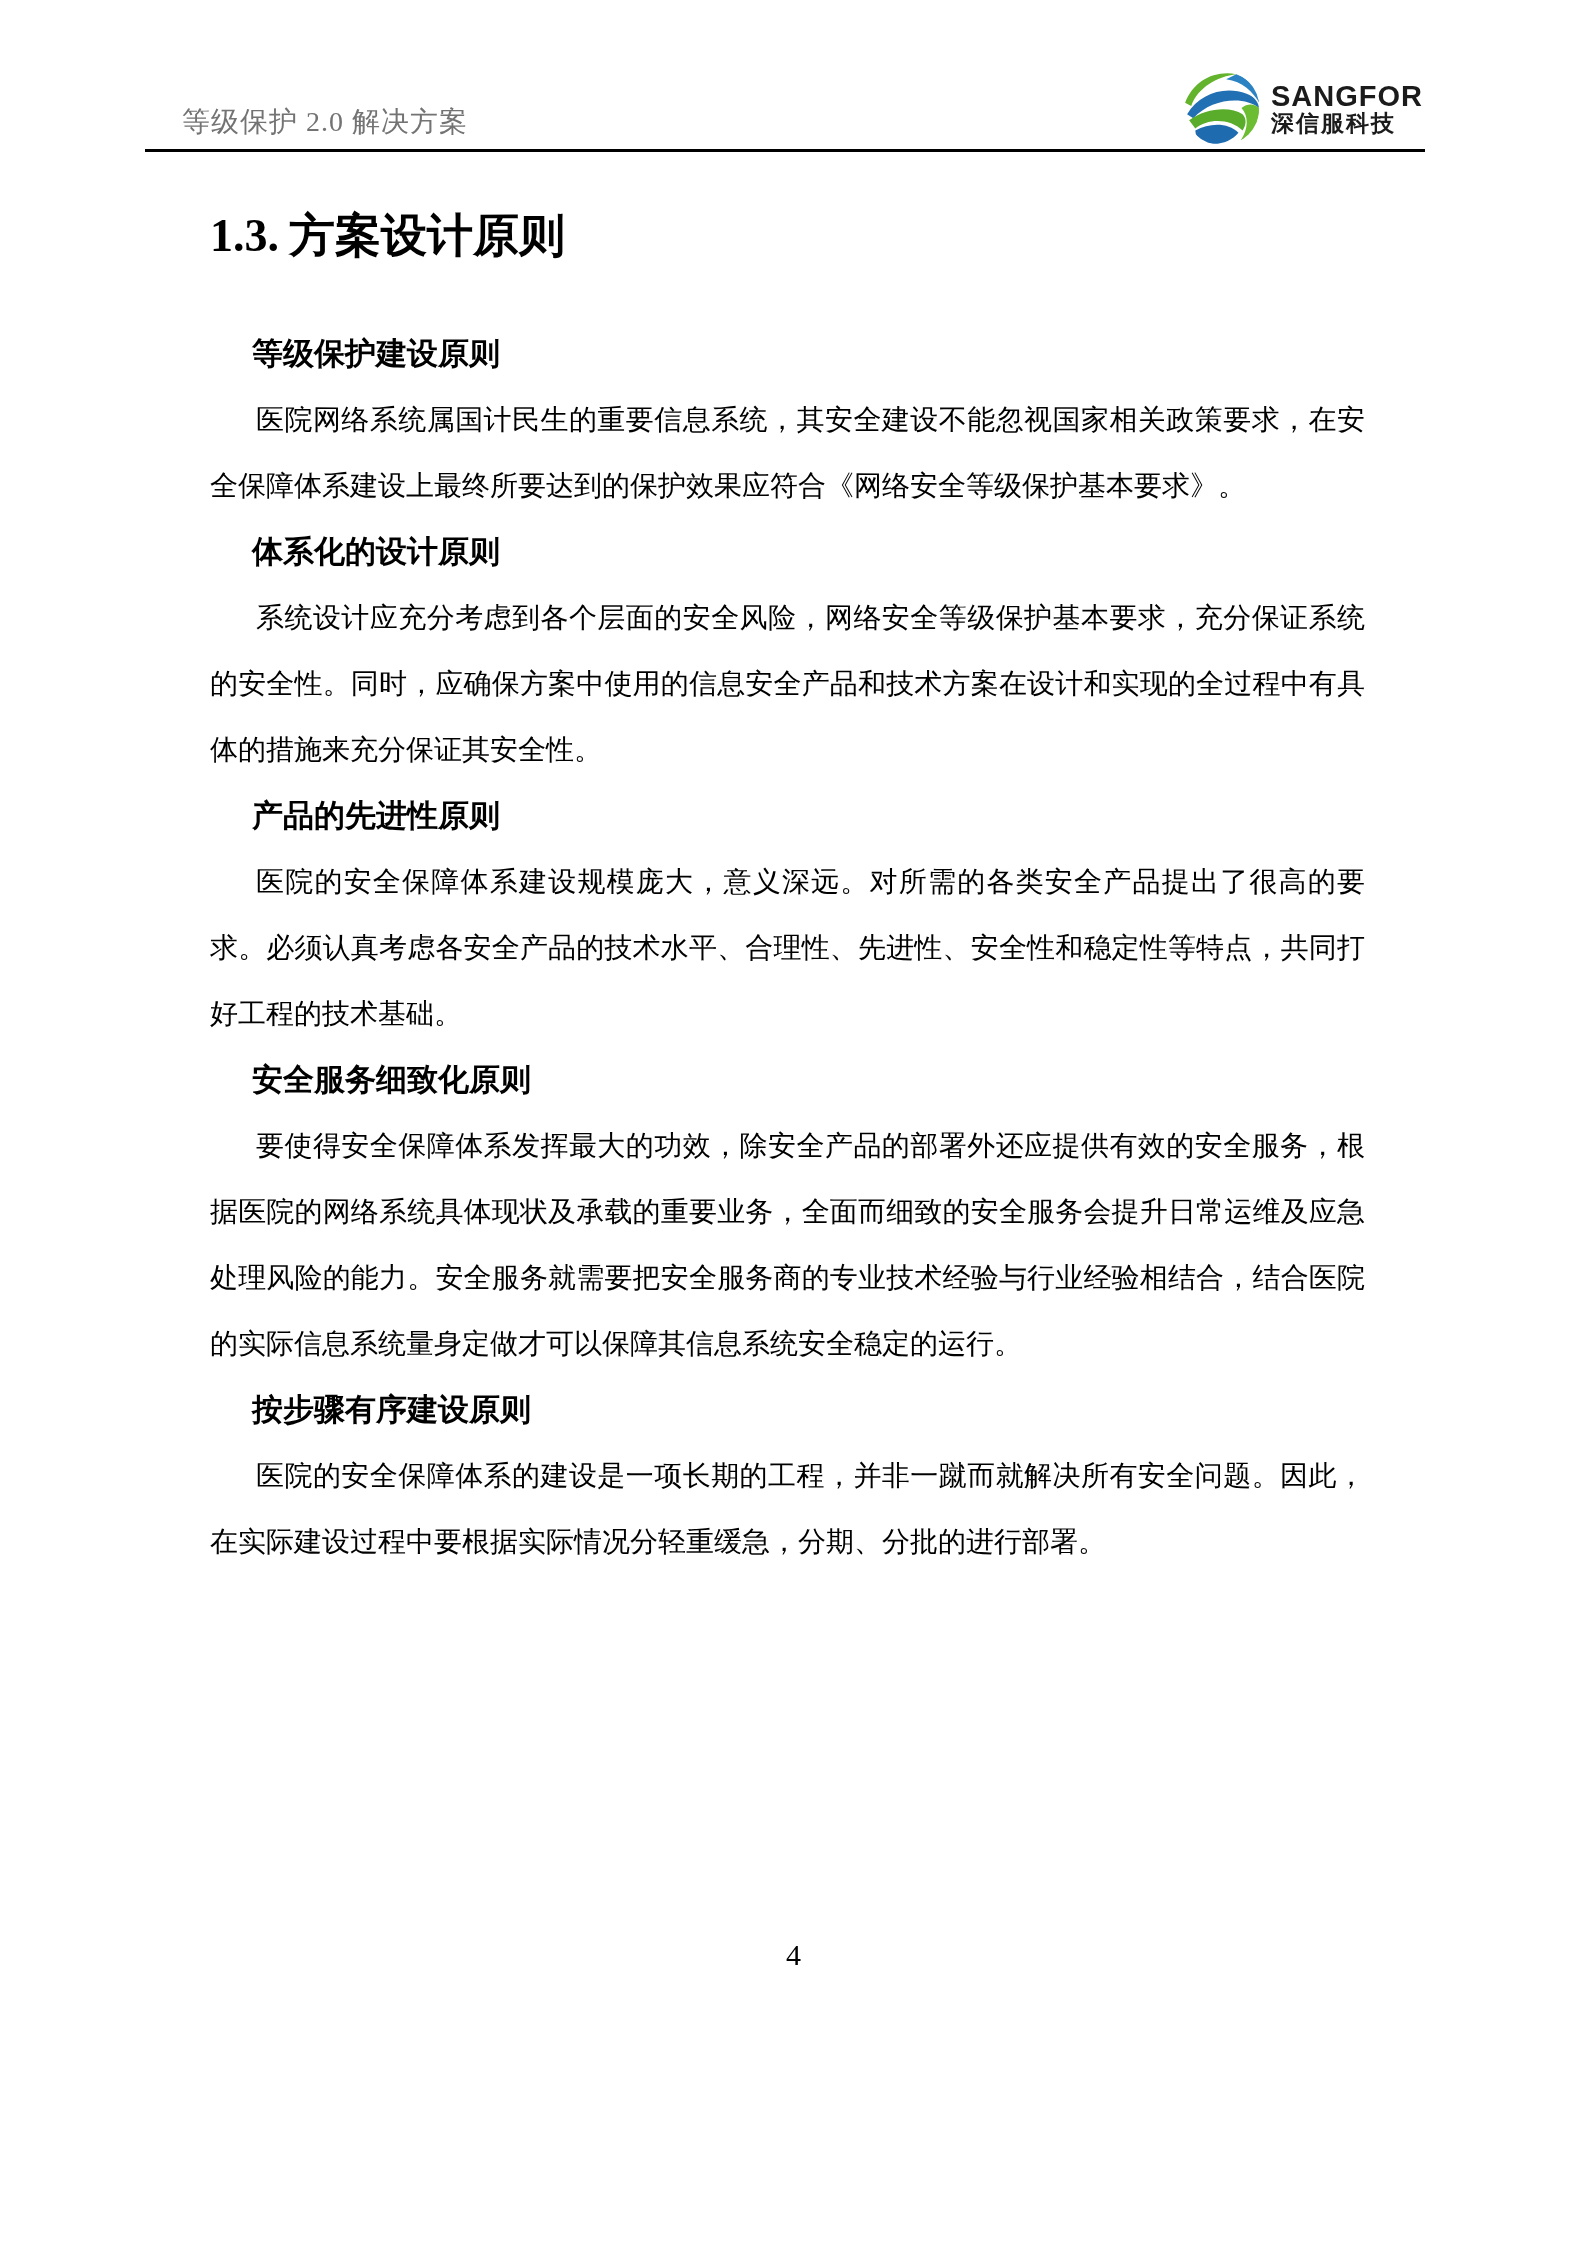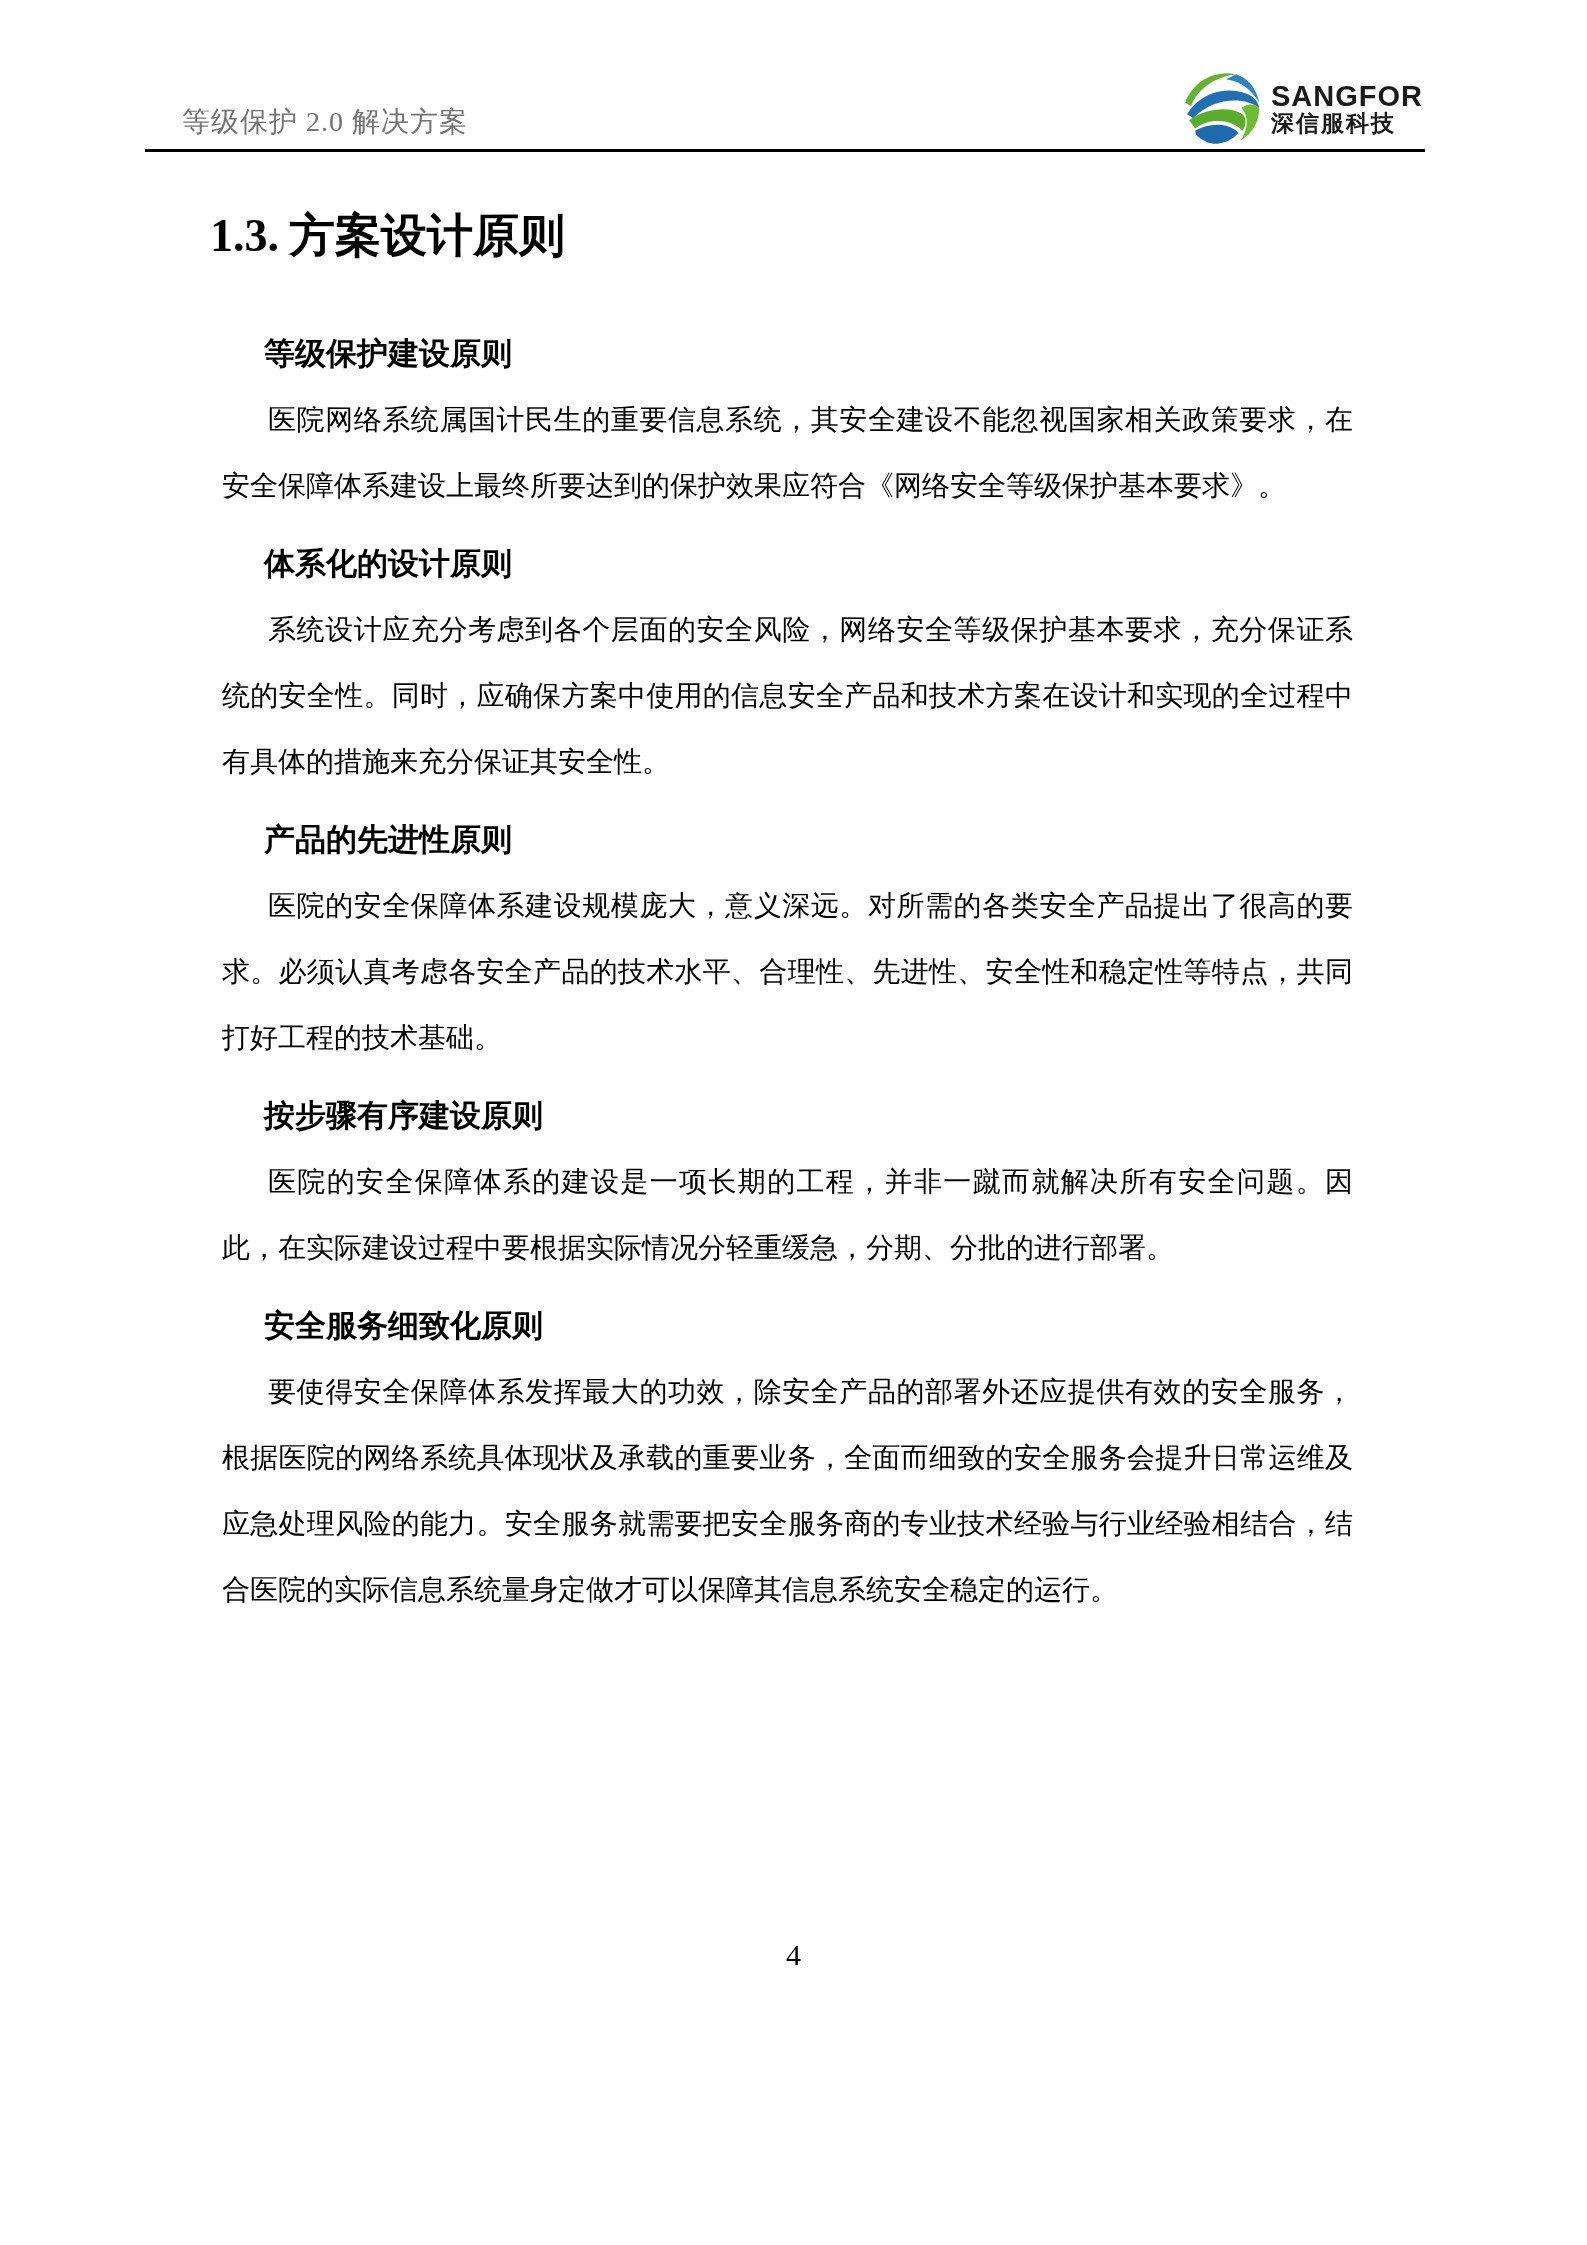--- a/index.html
+++ b/index.html
@@ -48,21 +48,21 @@
     margin:45px 0 55px 0;
     font-size:46px; line-height:60px;
     font-weight:bold;
     font-family:"Liberation Sans","DejaVu Sans",sans-serif;
   }
   h1 .title-number {
     font-family:"Liberation Serif","DejaVu Serif",serif;
     font-weight:bold;
     margin-right:10px;
   }
-  .section { margin:12px; }
+  .section { margin:0; }
   .section-heading {
     margin:0;
     padding-left:42px;
     font-size:31px; line-height:66px;
     font-weight:bold;
     font-family:"Liberation Sans","DejaVu Sans",sans-serif;
   }
   .section-body {
     margin:0;
     font-size:28px; line-height:66px;
@@ -127,27 +127,27 @@
       <h2 class="section-heading">体系化的设计原则</h2>
       <p class="section-body">系统设计应充分考虑到各个层面的安全风险，网络安全等级保护基本要求，充分保证系统的安全性。同时，应确保方案中使用的信息安全产品和技术方案在设计和实现的全过程中有具体的措施来充分保证其安全性。</p>
     </div>
 
     <div class="section">
       <h2 class="section-heading">产品的先进性原则</h2>
       <p class="section-body">医院的安全保障体系建设规模庞大，意义深远。对所需的各类安全产品提出了很高的要求。必须认真考虑各安全产品的技术水平、合理性、先进性、安全性和稳定性等特点，共同打好工程的技术基础。</p>
     </div>
 
     <div class="section">
-      <h2 class="section-heading">按步骤有序建设原则</h2>
-      <p class="section-body">医院的安全保障体系的建设是一项长期的工程，并非一蹴而就解决所有安全问题。因此，在实际建设过程中要根据实际情况分轻重缓急，分期、分批的进行部署。</p>
+      <h2 class="section-heading">安全服务细致化原则</h2>
+      <p class="section-body">要使得安全保障体系发挥最大的功效，除安全产品的部署外还应提供有效的安全服务，根据医院的网络系统具体现状及承载的重要业务，全面而细致的安全服务会提升日常运维及应急处理风险的能力。安全服务就需要把安全服务商的专业技术经验与行业经验相结合，结合医院的实际信息系统量身定做才可以保障其信息系统安全稳定的运行。</p>
     </div>
 
     <div class="section">
-      <h2 class="section-heading">安全服务细致化原则</h2>
-      <p class="section-body">要使得安全保障体系发挥最大的功效，除安全产品的部署外还应提供有效的安全服务，根据医院的网络系统具体现状及承载的重要业务，全面而细致的安全服务会提升日常运维及应急处理风险的能力。安全服务就需要把安全服务商的专业技术经验与行业经验相结合，结合医院的实际信息系统量身定做才可以保障其信息系统安全稳定的运行。</p>
+      <h2 class="section-heading">按步骤有序建设原则</h2>
+      <p class="section-body">医院的安全保障体系的建设是一项长期的工程，并非一蹴而就解决所有安全问题。因此，在实际建设过程中要根据实际情况分轻重缓急，分期、分批的进行部署。</p>
     </div>
 
   </div>
 
   <div class="doc-footer">
     <span>4</span>
   </div>
 
 </div>
 

